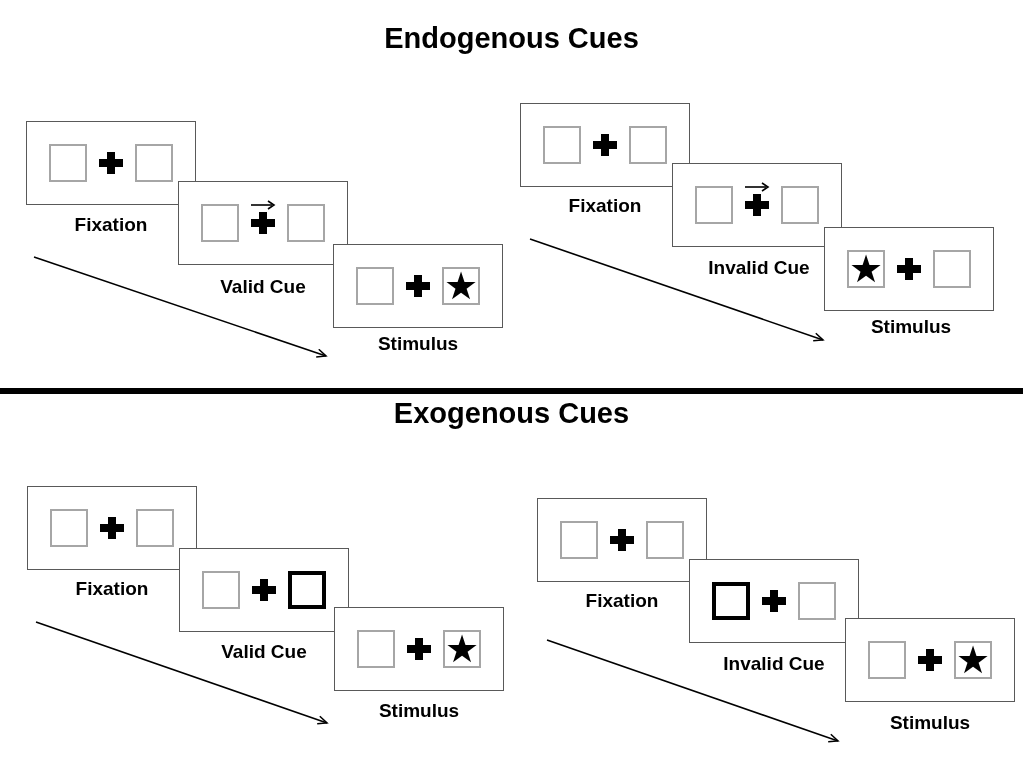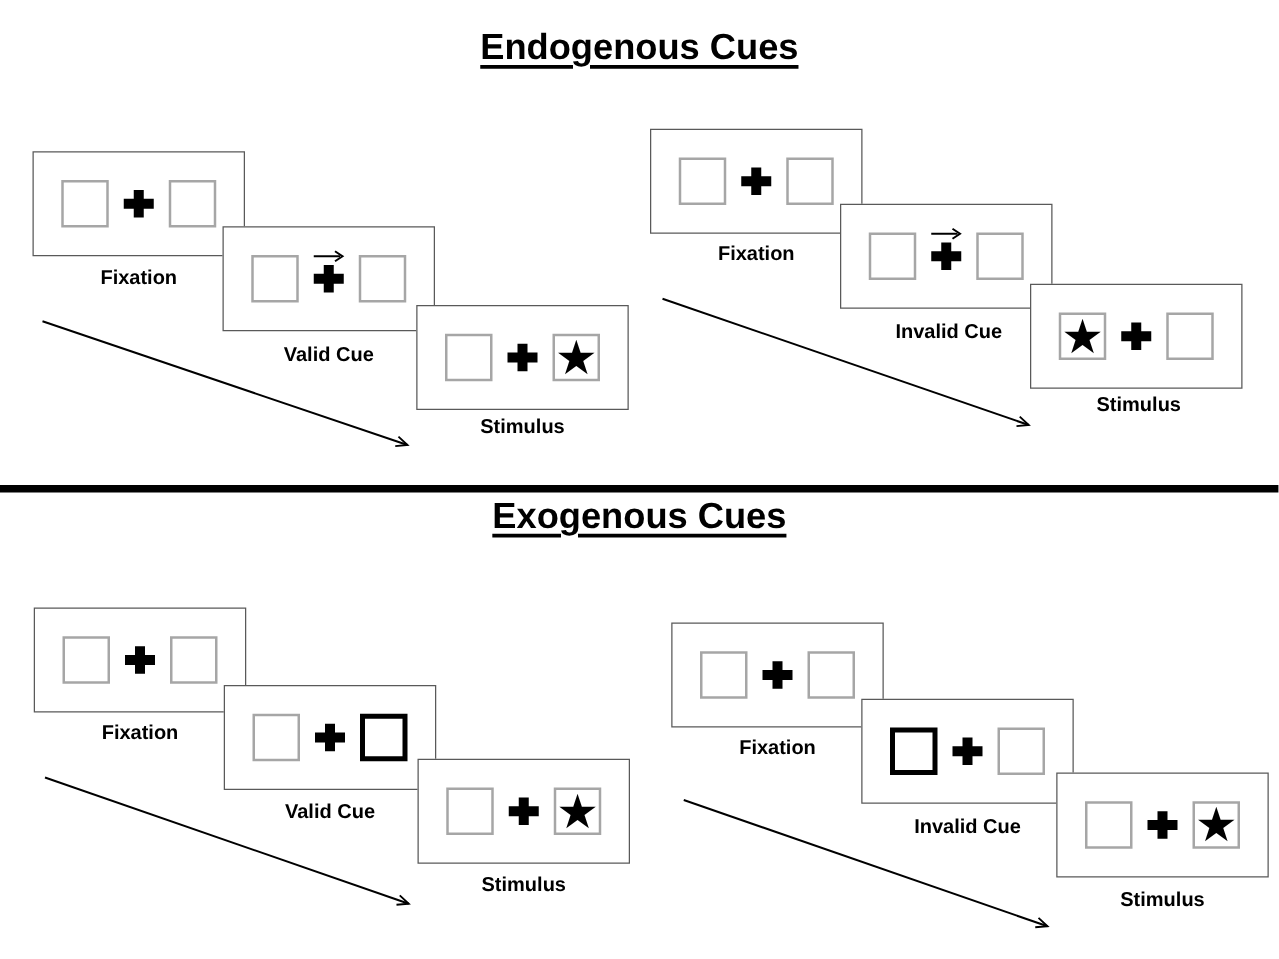--- a/index.html
+++ b/index.html
@@ -6,21 +6,20 @@
   #stage {
     position: relative; width: 1023px; height: 767px;
     background: #ffffff; overflow: hidden;
     font-family: "Liberation Sans", sans-serif; color: #000;
   }
   .title {
     position: absolute; left: 0; width: 100%; text-align: center;
     font-size: 29px; font-weight: bold; letter-spacing: 0px;
   }
   .title span {
-    text-decoration: underline;
     text-decoration-thickness: 3px;
     text-underline-offset: 5px;
   }
   .divider {
     position: absolute; left: 0; top: 388px; width: 1023px; height: 6px;
     background: #000;
   }
   .card {
     position: absolute; width: 170px; height: 84px;
     background: #fff; border: 1px solid #595959; box-sizing: border-box;
@@ -47,21 +46,21 @@
   }
   .cue-arrow {
     position: absolute; left: 50%; top: 17px; transform: translateX(-50%);
   }
   .star-glyph {
     font-size: 38px; line-height: 1; color: #000;
     font-family: "DejaVu Sans", sans-serif;
   }
   .step-label {
     position: absolute; width: 170px; text-align: center;
-    font-size: 16px; font-weight: bold;
+    font-size: 19px; font-weight: bold;
   }
   #arrows { position: absolute; left: 0; top: 0; pointer-events: none; }
 </style>
 </head>
 <body>
 
 <div id="stage">
 
   <div class="title" style="top:22px">
     <span>Endogenous Cues</span>

